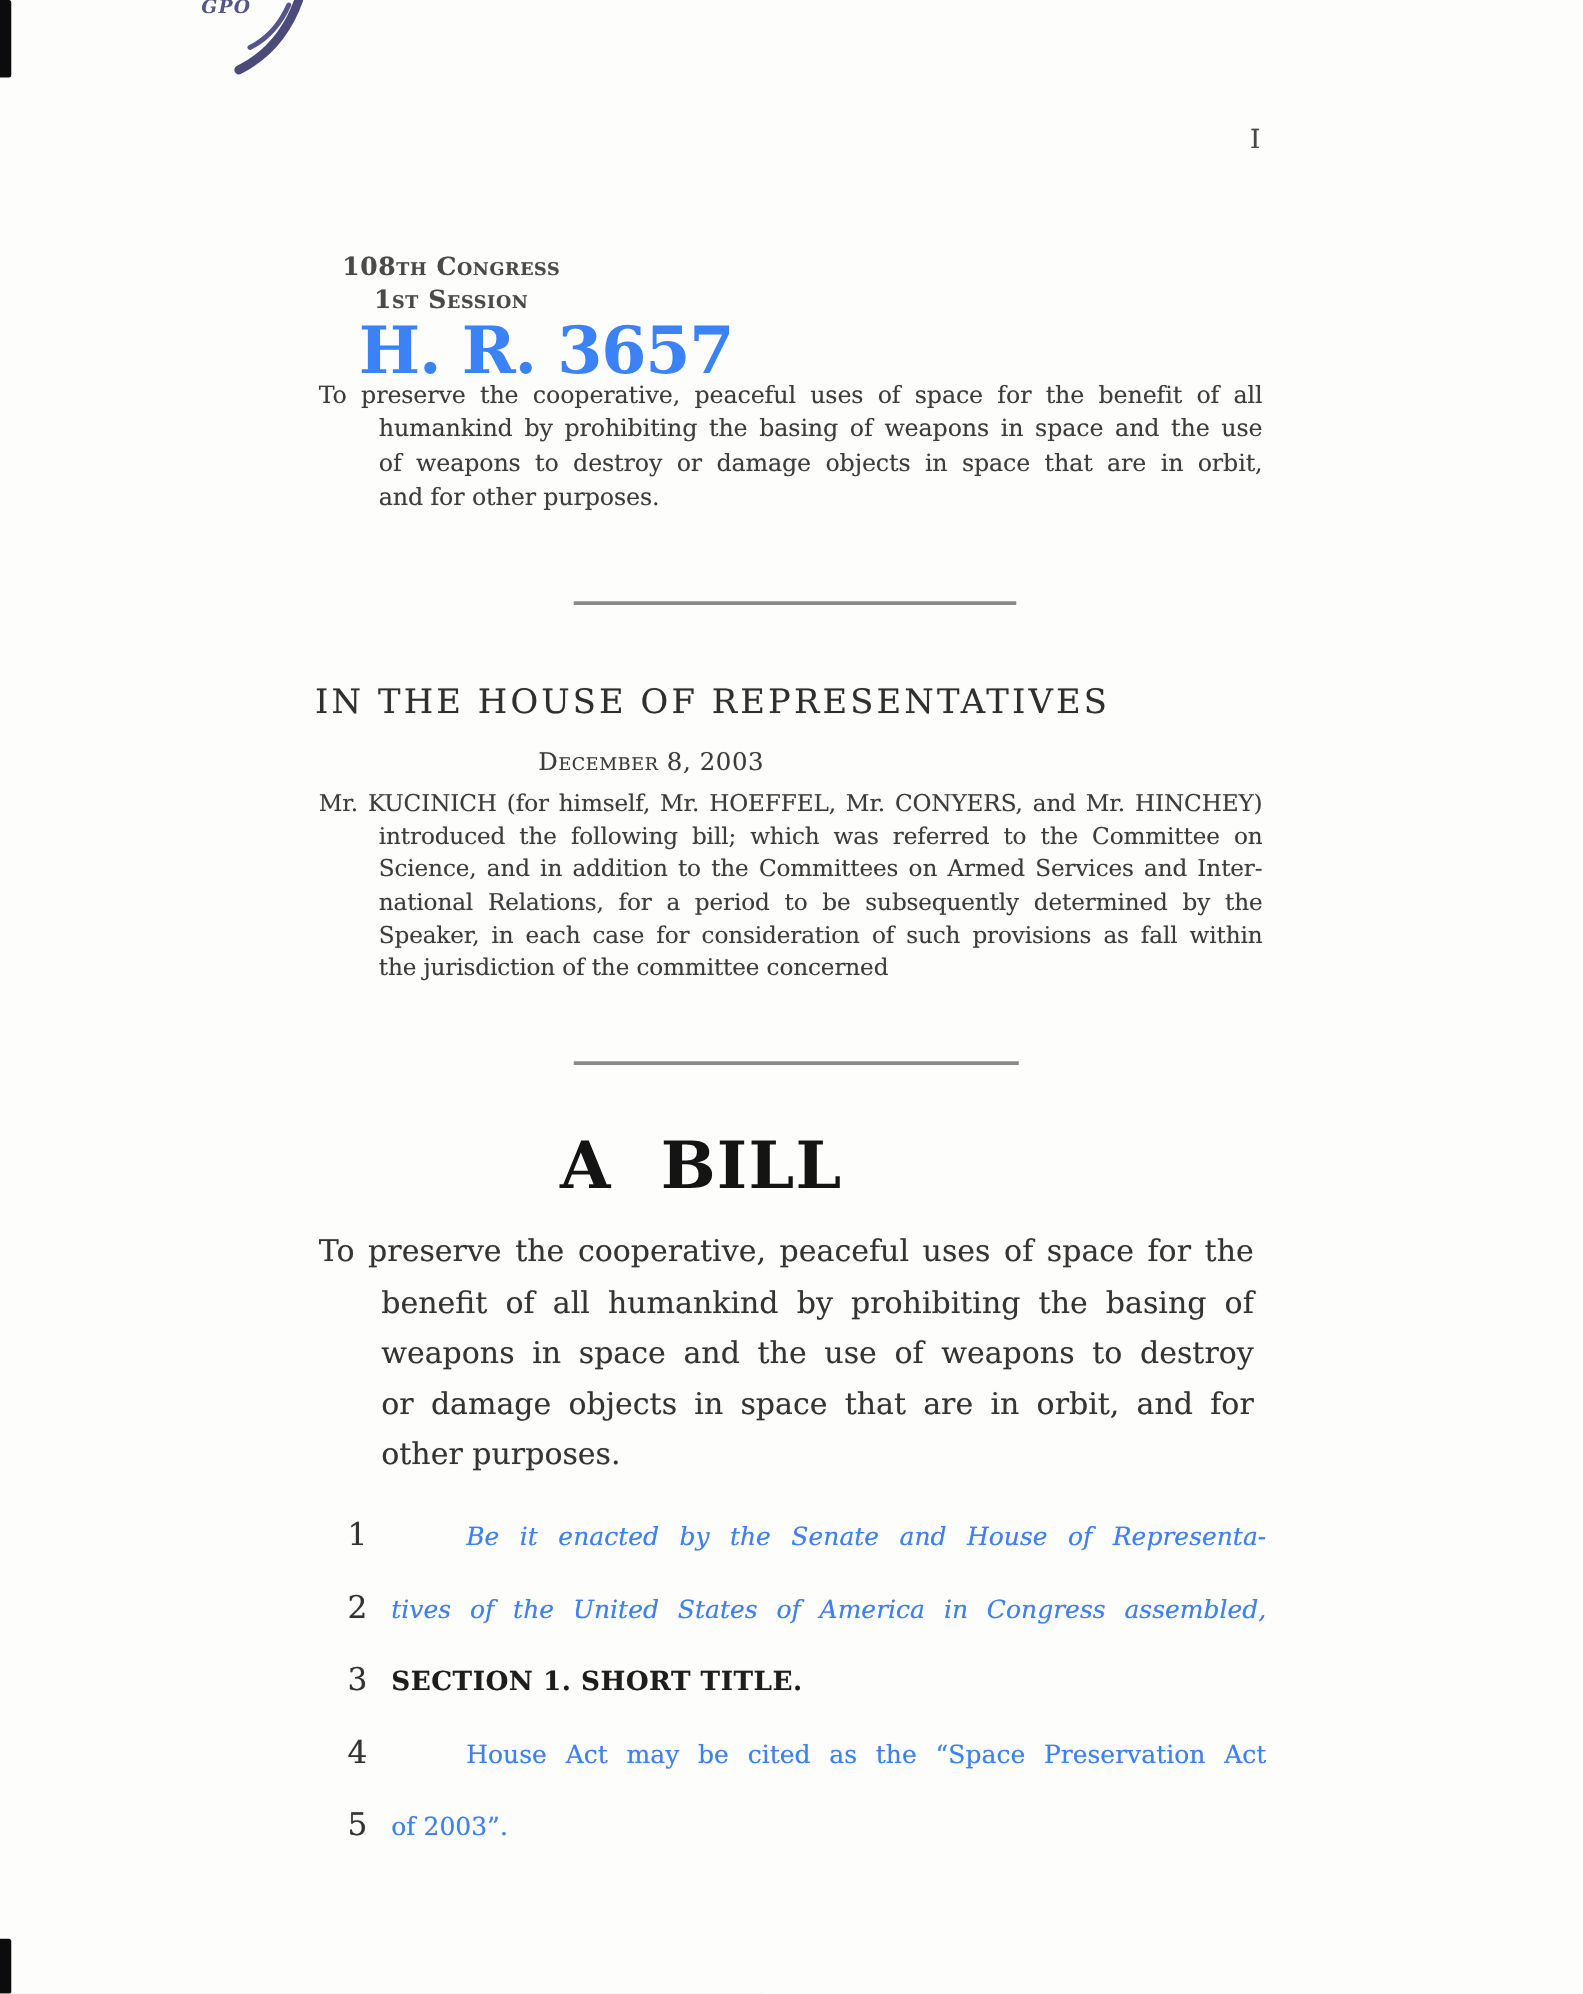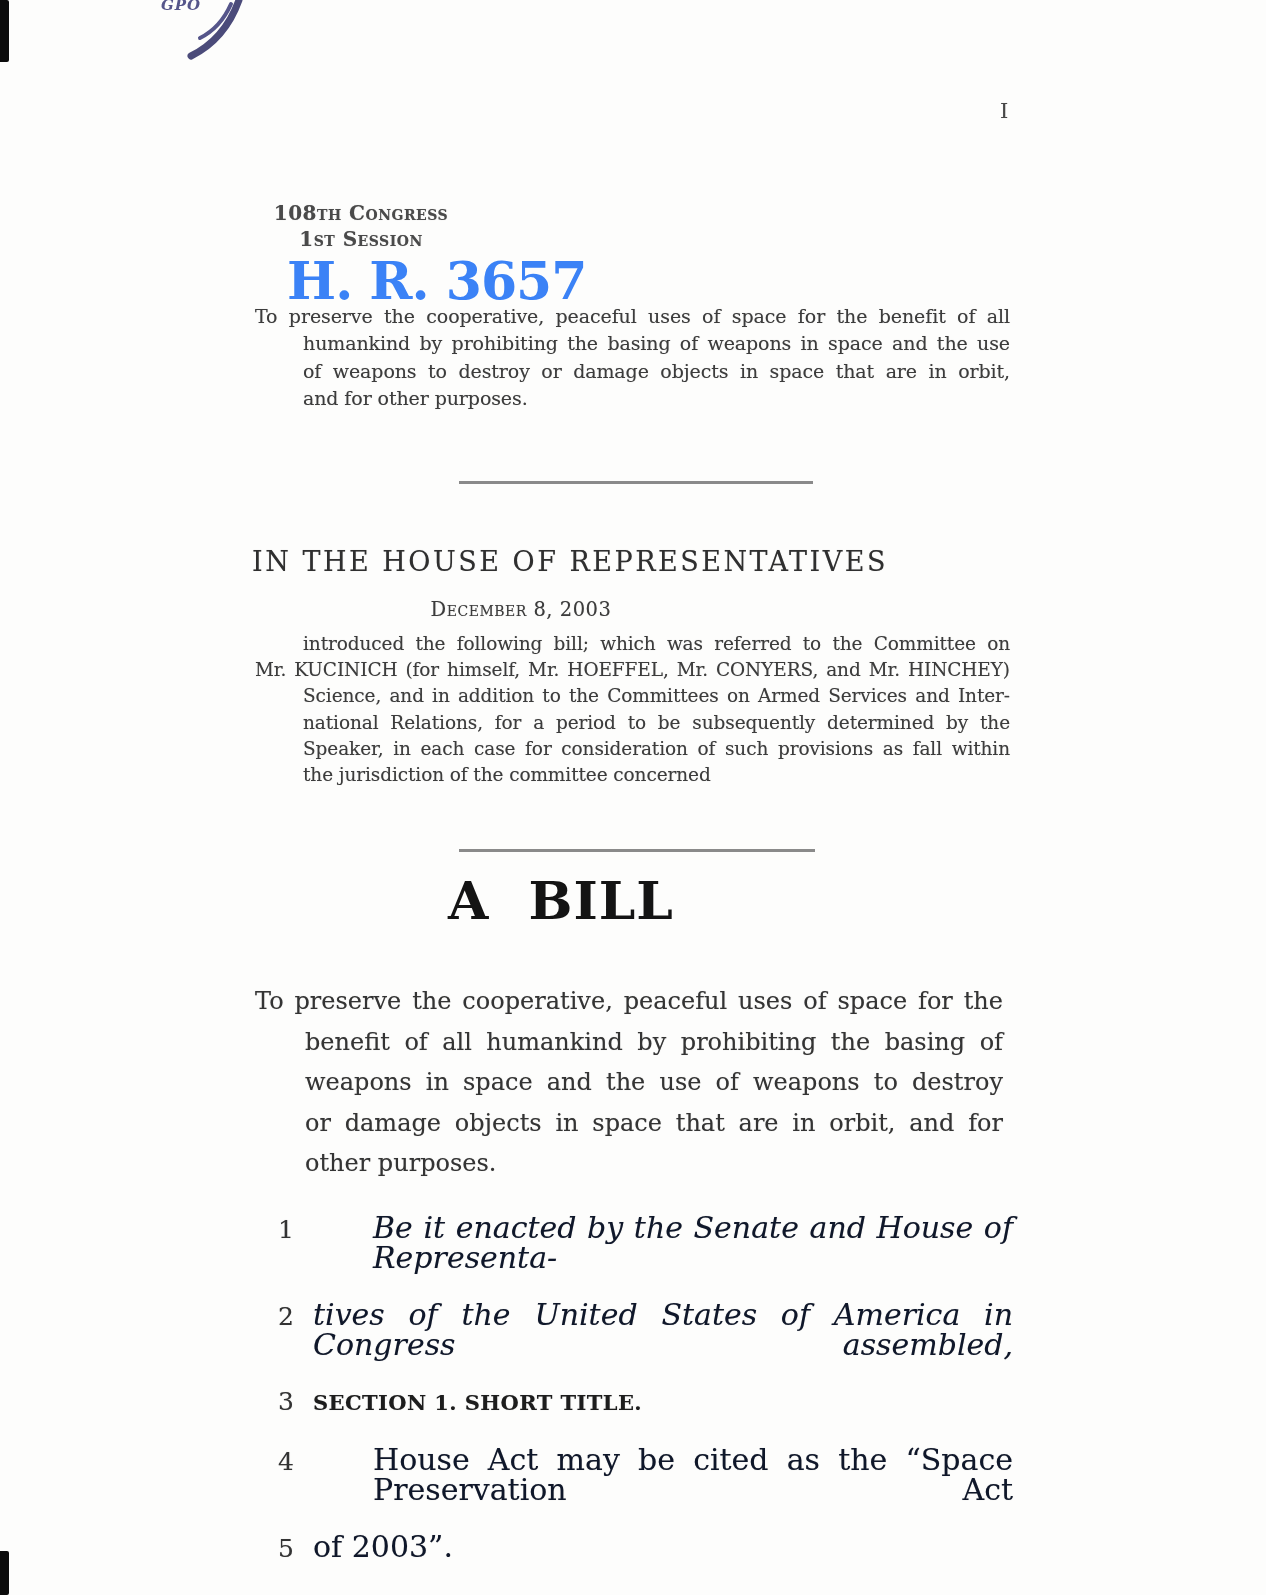--- a/index.html
+++ b/index.html
@@ -44,31 +44,31 @@
   .rule1{ left:459px; top:481px; width:354px; }
   .rule2{ left:459px; top:849px; width:356px; }
 
   .chamber{ position:absolute; left:0; top:546px; width:1140px; text-align:center;
             font-size:27px; letter-spacing:2.5px; color:#2f2f2f; white-space:nowrap; }
   .intro-date{ position:absolute; left:0; top:598px; width:1042px; text-align:center;
             font-variant:small-caps; font-size:19.5px; color:#3c3c3c; letter-spacing:.5px; }
 
   .sponsors{ position:absolute; left:255px; top:631px; width:755px; font-size:18.5px; line-height:26.2px; letter-spacing:-.1px; color:#3c3c3c; }
 
-  .bill-heading{ position:absolute; left:0; top:870px; width:1122px; text-align:center;
+  .bill-heading{ position:absolute; left:0; top:902px; width:1122px; text-align:center;
             font-size:52px; font-weight:bold; color:#141414; word-spacing:20px; letter-spacing:1px; }
 
   .long-title{ position:absolute; left:255px; top:981px; width:748px; font-size:24px; line-height:40.6px; color:#343434; }
   .long-title .hang{ padding-left:50px; }
 
   
   .body-lines{ position:absolute; left:255px; top:1213px; width:758px; }
   .body-row{ display:flex; align-items:baseline; line-height:30px; margin-bottom:27px; }
   .line-no{ width:58px; padding-left:23px; box-sizing:border-box; font-size:25px; color:#333; flex:none; }
-  .line-text{ flex:1; font-size:30px; color:#0f172a; }
+  .line-text{ flex:1; font-size:20px; color:#3b82f6; }
   .line-text.ital{ font-style:italic; }
   .line-text.boldcaps{ font-weight:bold; font-size:21px; letter-spacing:.4px; color:#1d1d1d; }
   .line-text.ind{ padding-left:60px; }
 </style>
 </head>
 <body>
 
 <div class="page">
 
   <div class="artifact tl"></div>
@@ -99,22 +99,22 @@
     <div class="jline hang">of weapons to destroy or damage objects in space that are in orbit,</div>
     <div class="lline hang">and for other purposes.</div>
   </div>
 
   <div class="rule rule1"></div>
 
   <div class="chamber soft">IN THE HOUSE OF REPRESENTATIVES</div>
   <div class="intro-date soft">December 8, 2003</div>
 
   <div class="sponsors soft">
+    <div class="jline">Mr. KUCINICH (for himself, Mr. HOEFFEL, Mr. CONYERS, and Mr. HINCHEY)</div>
     <div class="jline hang">introduced the following bill; which was referred to the Committee on</div>
-    <div class="jline">Mr. KUCINICH (for himself, Mr. HOEFFEL, Mr. CONYERS, and Mr. HINCHEY)</div>
     <div class="jline hang">Science, and in addition to the Committees on Armed Services and Inter-</div>
     <div class="jline hang">national Relations, for a period to be subsequently determined by the</div>
     <div class="jline hang">Speaker, in each case for consideration of such provisions as fall within</div>
     <div class="lline hang">the jurisdiction of the committee concerned</div>
   </div>
 
   <div class="rule rule2"></div>
 
   <div class="bill-heading">A BILL</div>
 

